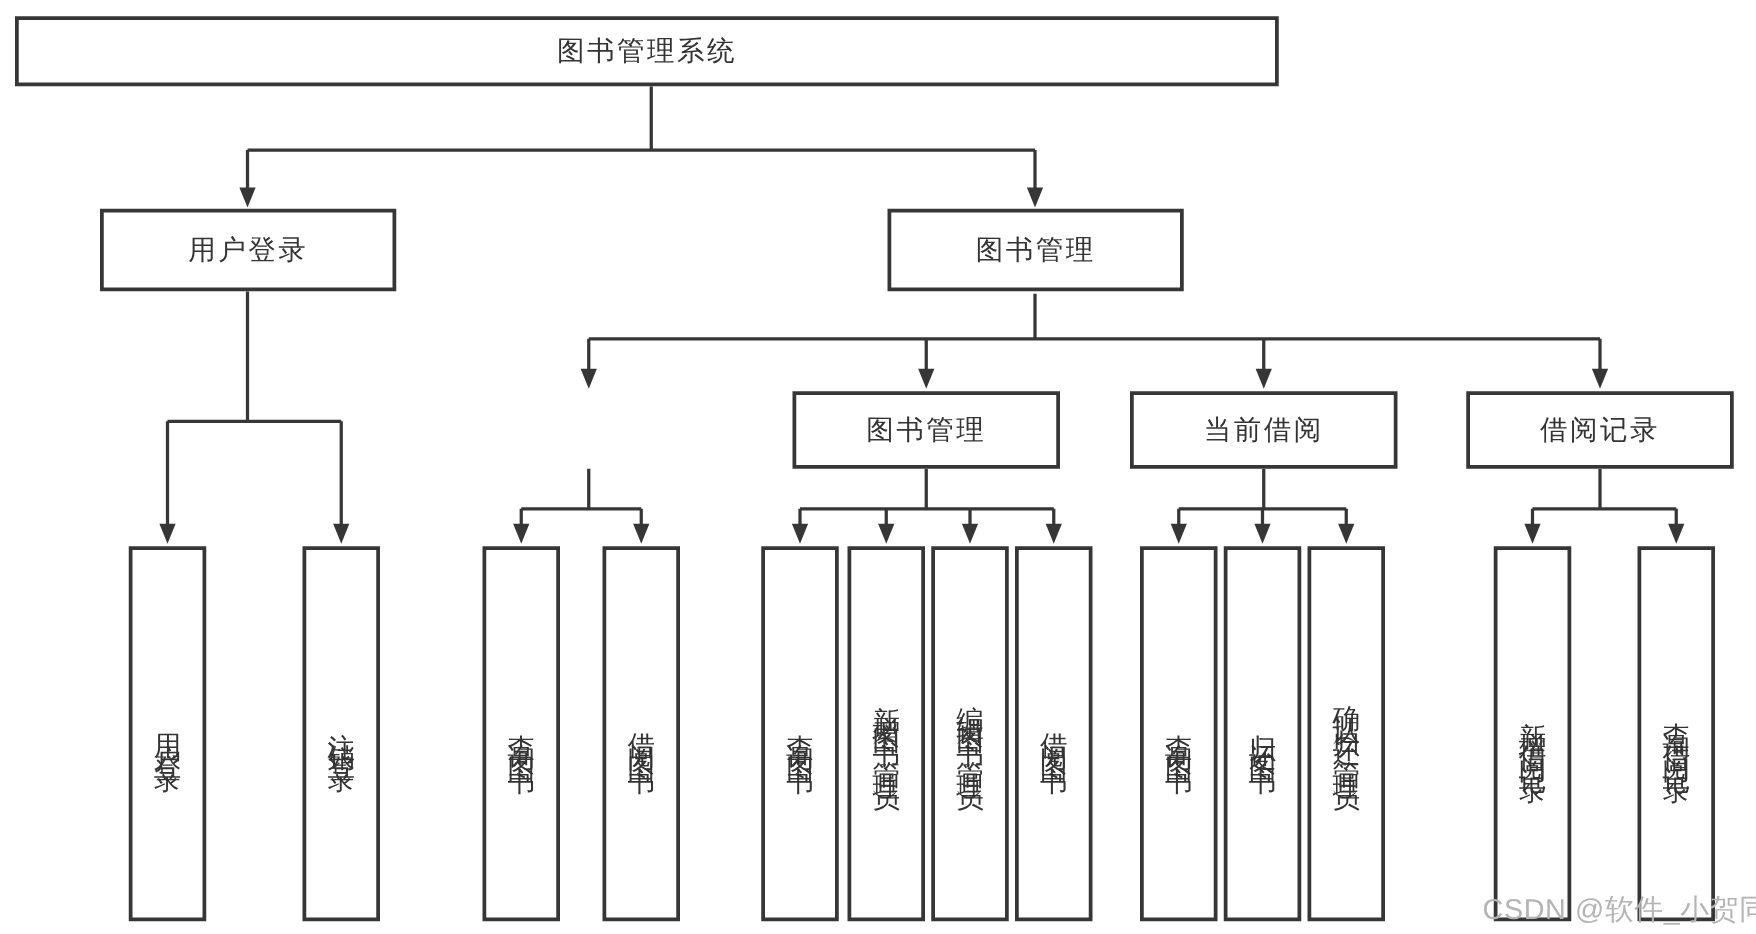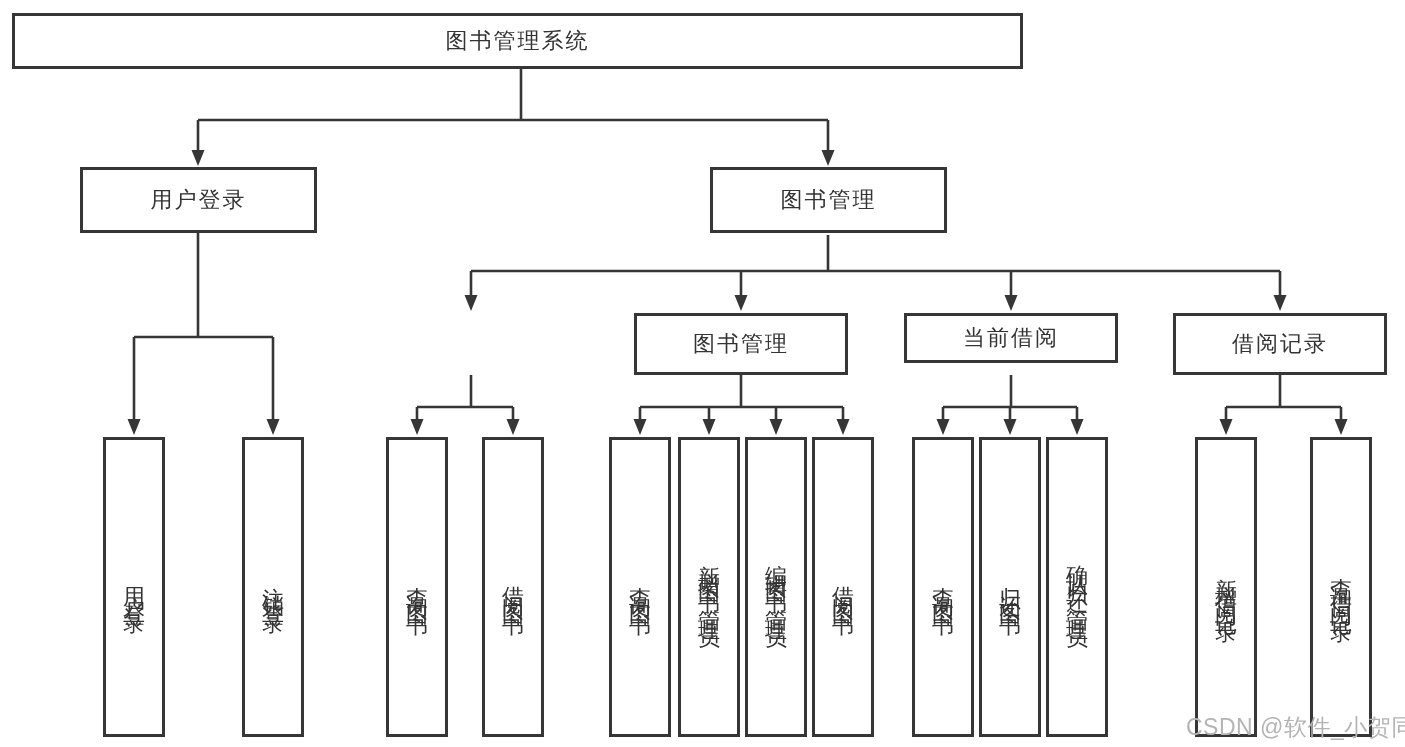--- a/index.html
+++ b/index.html
@@ -86,21 +86,21 @@
   <div class="node hbox" style="left:80px;top:167px;width:237px;height:66px">
     <span>用户登录</span>
   </div>
   <div class="node hbox" style="left:710px;top:167px;width:237px;height:66px">
     <span>图书管理</span>
   </div>
 
   <div class="node hbox" style="left:634px;top:313px;width:214px;height:62px">
     <span>图书管理</span>
   </div>
-  <div class="node hbox" style="left:904px;top:313px;width:214px;height:50px">
+  <div class="node hbox" style="left:904px;top:313px;width:214px;height:62px">
     <span>当前借阅</span>
   </div>
   <div class="node hbox" style="left:1173px;top:313px;width:214px;height:62px">
     <span>借阅记录</span>
   </div>
 
   <div class="node leaf" style="left:103px">
     <span>用户登录</span>
   </div>
   <div class="node leaf" style="left:242px">

